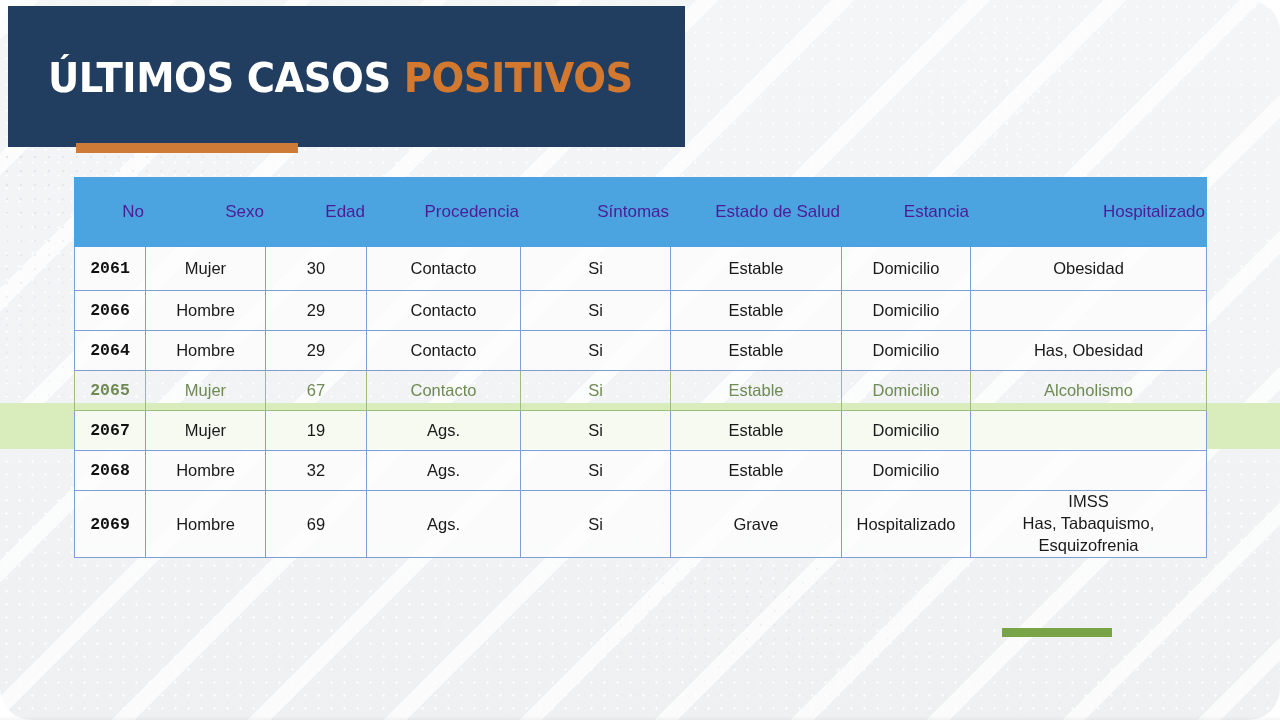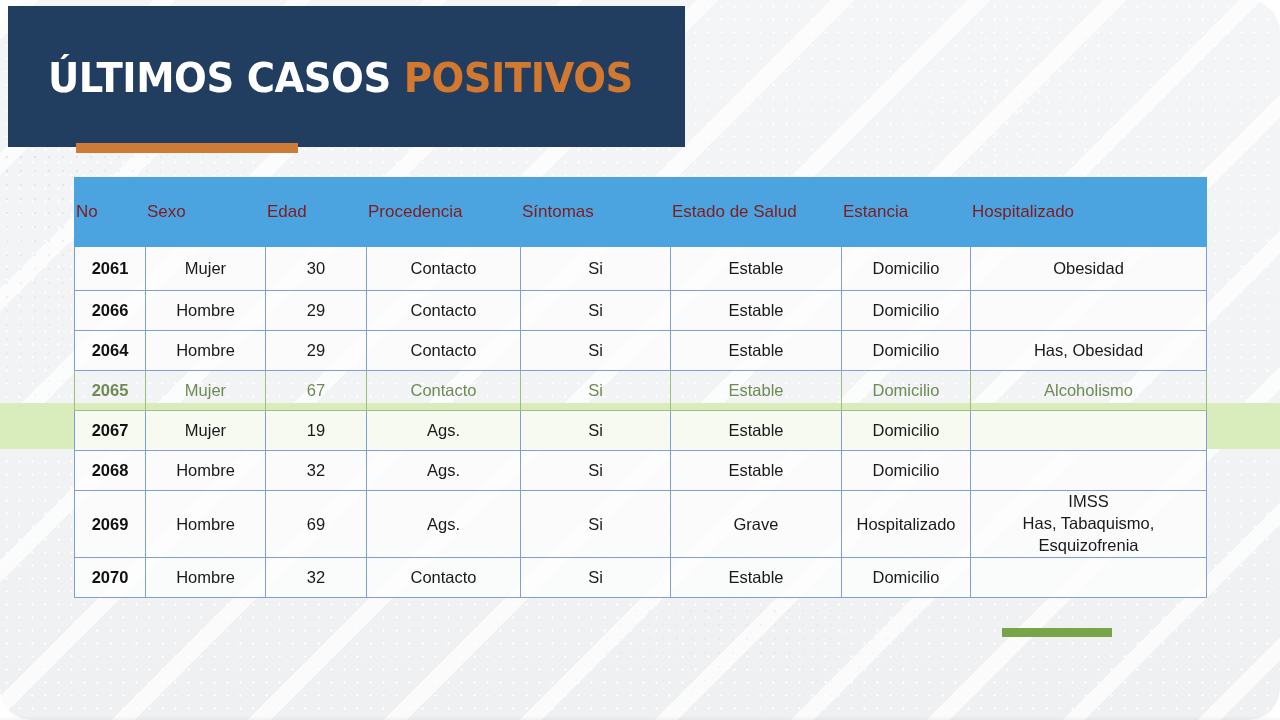--- a/index.html
+++ b/index.html
@@ -91,41 +91,42 @@
   #cases-table col.c-sexo{width:120px;}
   #cases-table col.c-edad{width:101px;}
   #cases-table col.c-proc{width:154px;}
   #cases-table col.c-sint{width:150px;}
   #cases-table col.c-estado{width:171px;}
   #cases-table col.c-estancia{width:129px;}
   #cases-table col.c-obs{width:236px;}
 
   #cases-table th{
     background:#4ba3e0;
-    color:#7f1d1d;
+    color:#4c1d95;
     font-weight:normal;
     font-size:17px;
     height:66px;
     border:1px solid #4ba3e0;
-    text-align:left;
+    text-align:right;
     vertical-align:middle;
   }
   #cases-table td{
     border:1px solid #7e9fd4;
     font-size:16.5px;
     color:#1a1a1a;
     text-align:center;
     vertical-align:middle;
     background:rgba(252,252,253,0.82);
     padding:0;
   }
   #cases-table td.no-cell{
     font-weight:bold;
     color:#111111;
     font-size:16.5px;
+    font-family:Liberation Mono, monospace;
   }
   #cases-table tr.r{height:40px;}
   #cases-table tr.r-tall{height:67px;}
   #cases-table tr.r-first{height:44px;}
 
   
   #cases-table tr.highlight td{
     background:transparent;
     color:#6f8a52;
     border-color:#9dbd7e;
@@ -254,29 +255,19 @@
           <td>Hombre</td>
           <td>69</td>
           <td>Ags.</td>
           <td>Si</td>
           <td>Grave</td>
           <td>Hospitalizado</td>
           <td>
             <div class="obs-multi">IMSS<br>Has, Tabaquismo,<br>Esquizofrenia</div>
           </td>
         </tr>
-        <tr class="r">
-          <td class="no-cell">2070</td>
-          <td>Hombre</td>
-          <td>32</td>
-          <td>Contacto</td>
-          <td>Si</td>
-          <td>Estable</td>
-          <td>Domicilio</td>
-          <td></td>
-        </tr>
       </tbody>
   </table>
 
   <div id="green-marker"></div>
 
   <div id="slide-bottom-edge"></div>
 </div>
 
 </body></html>

